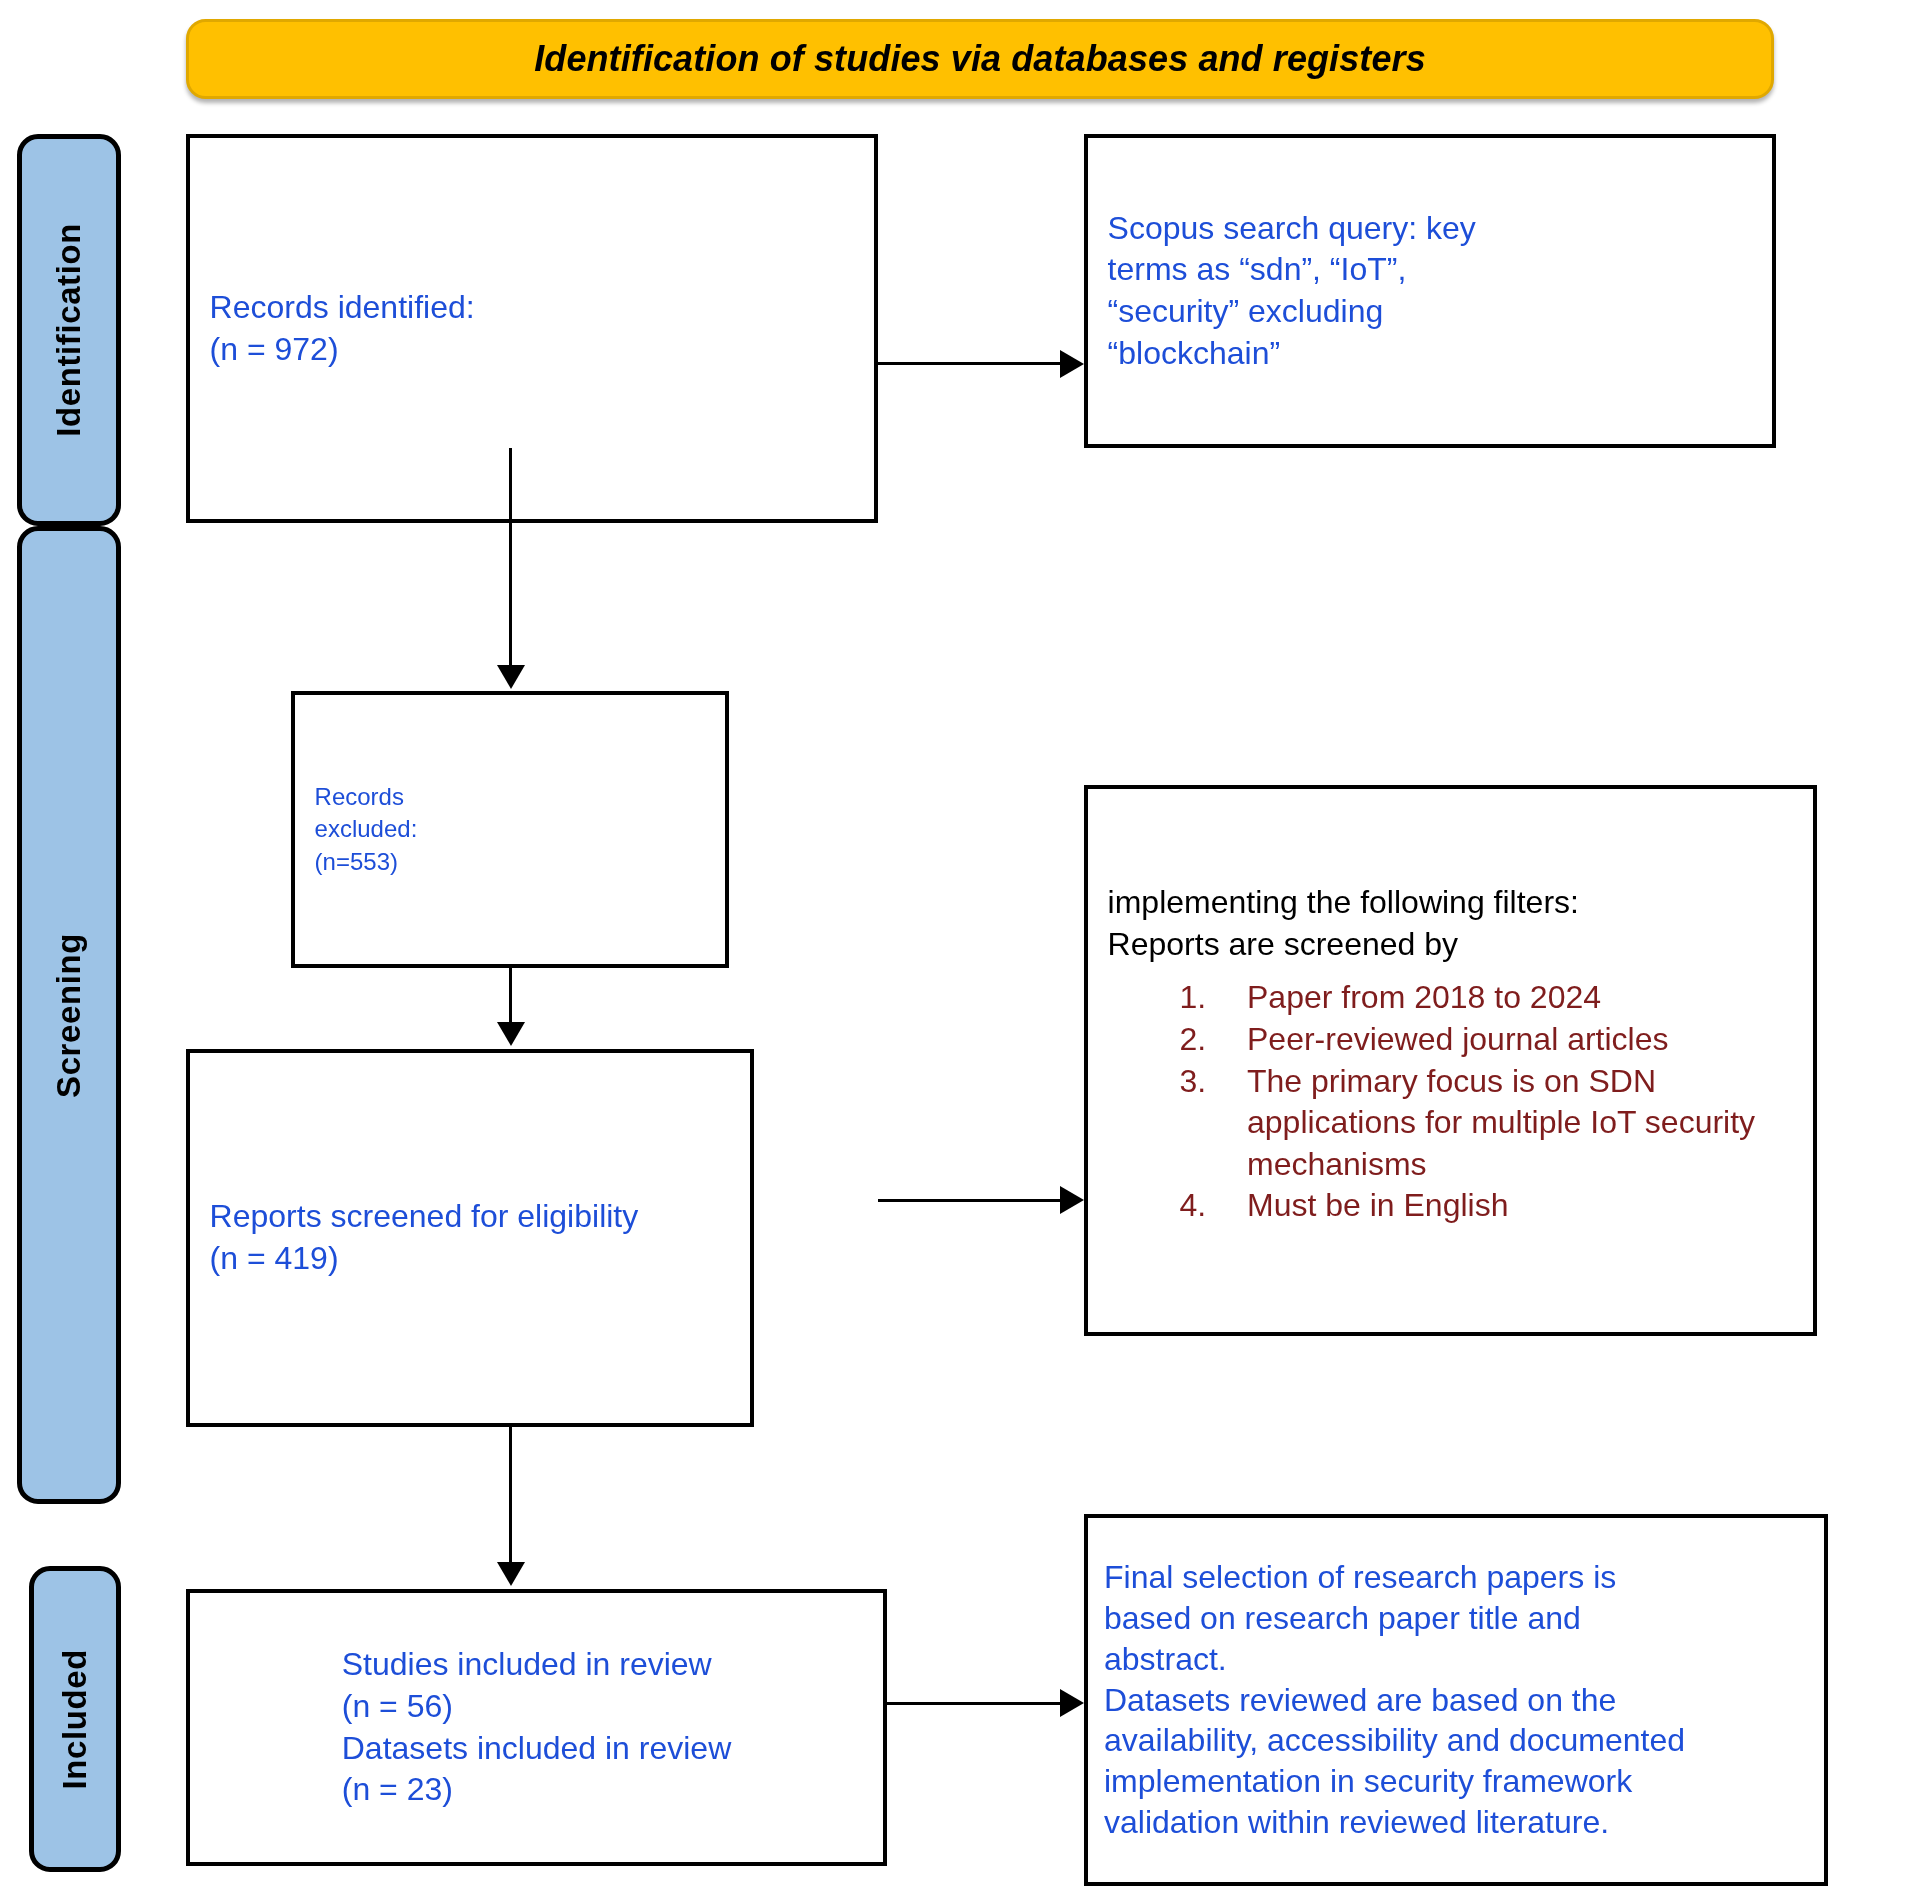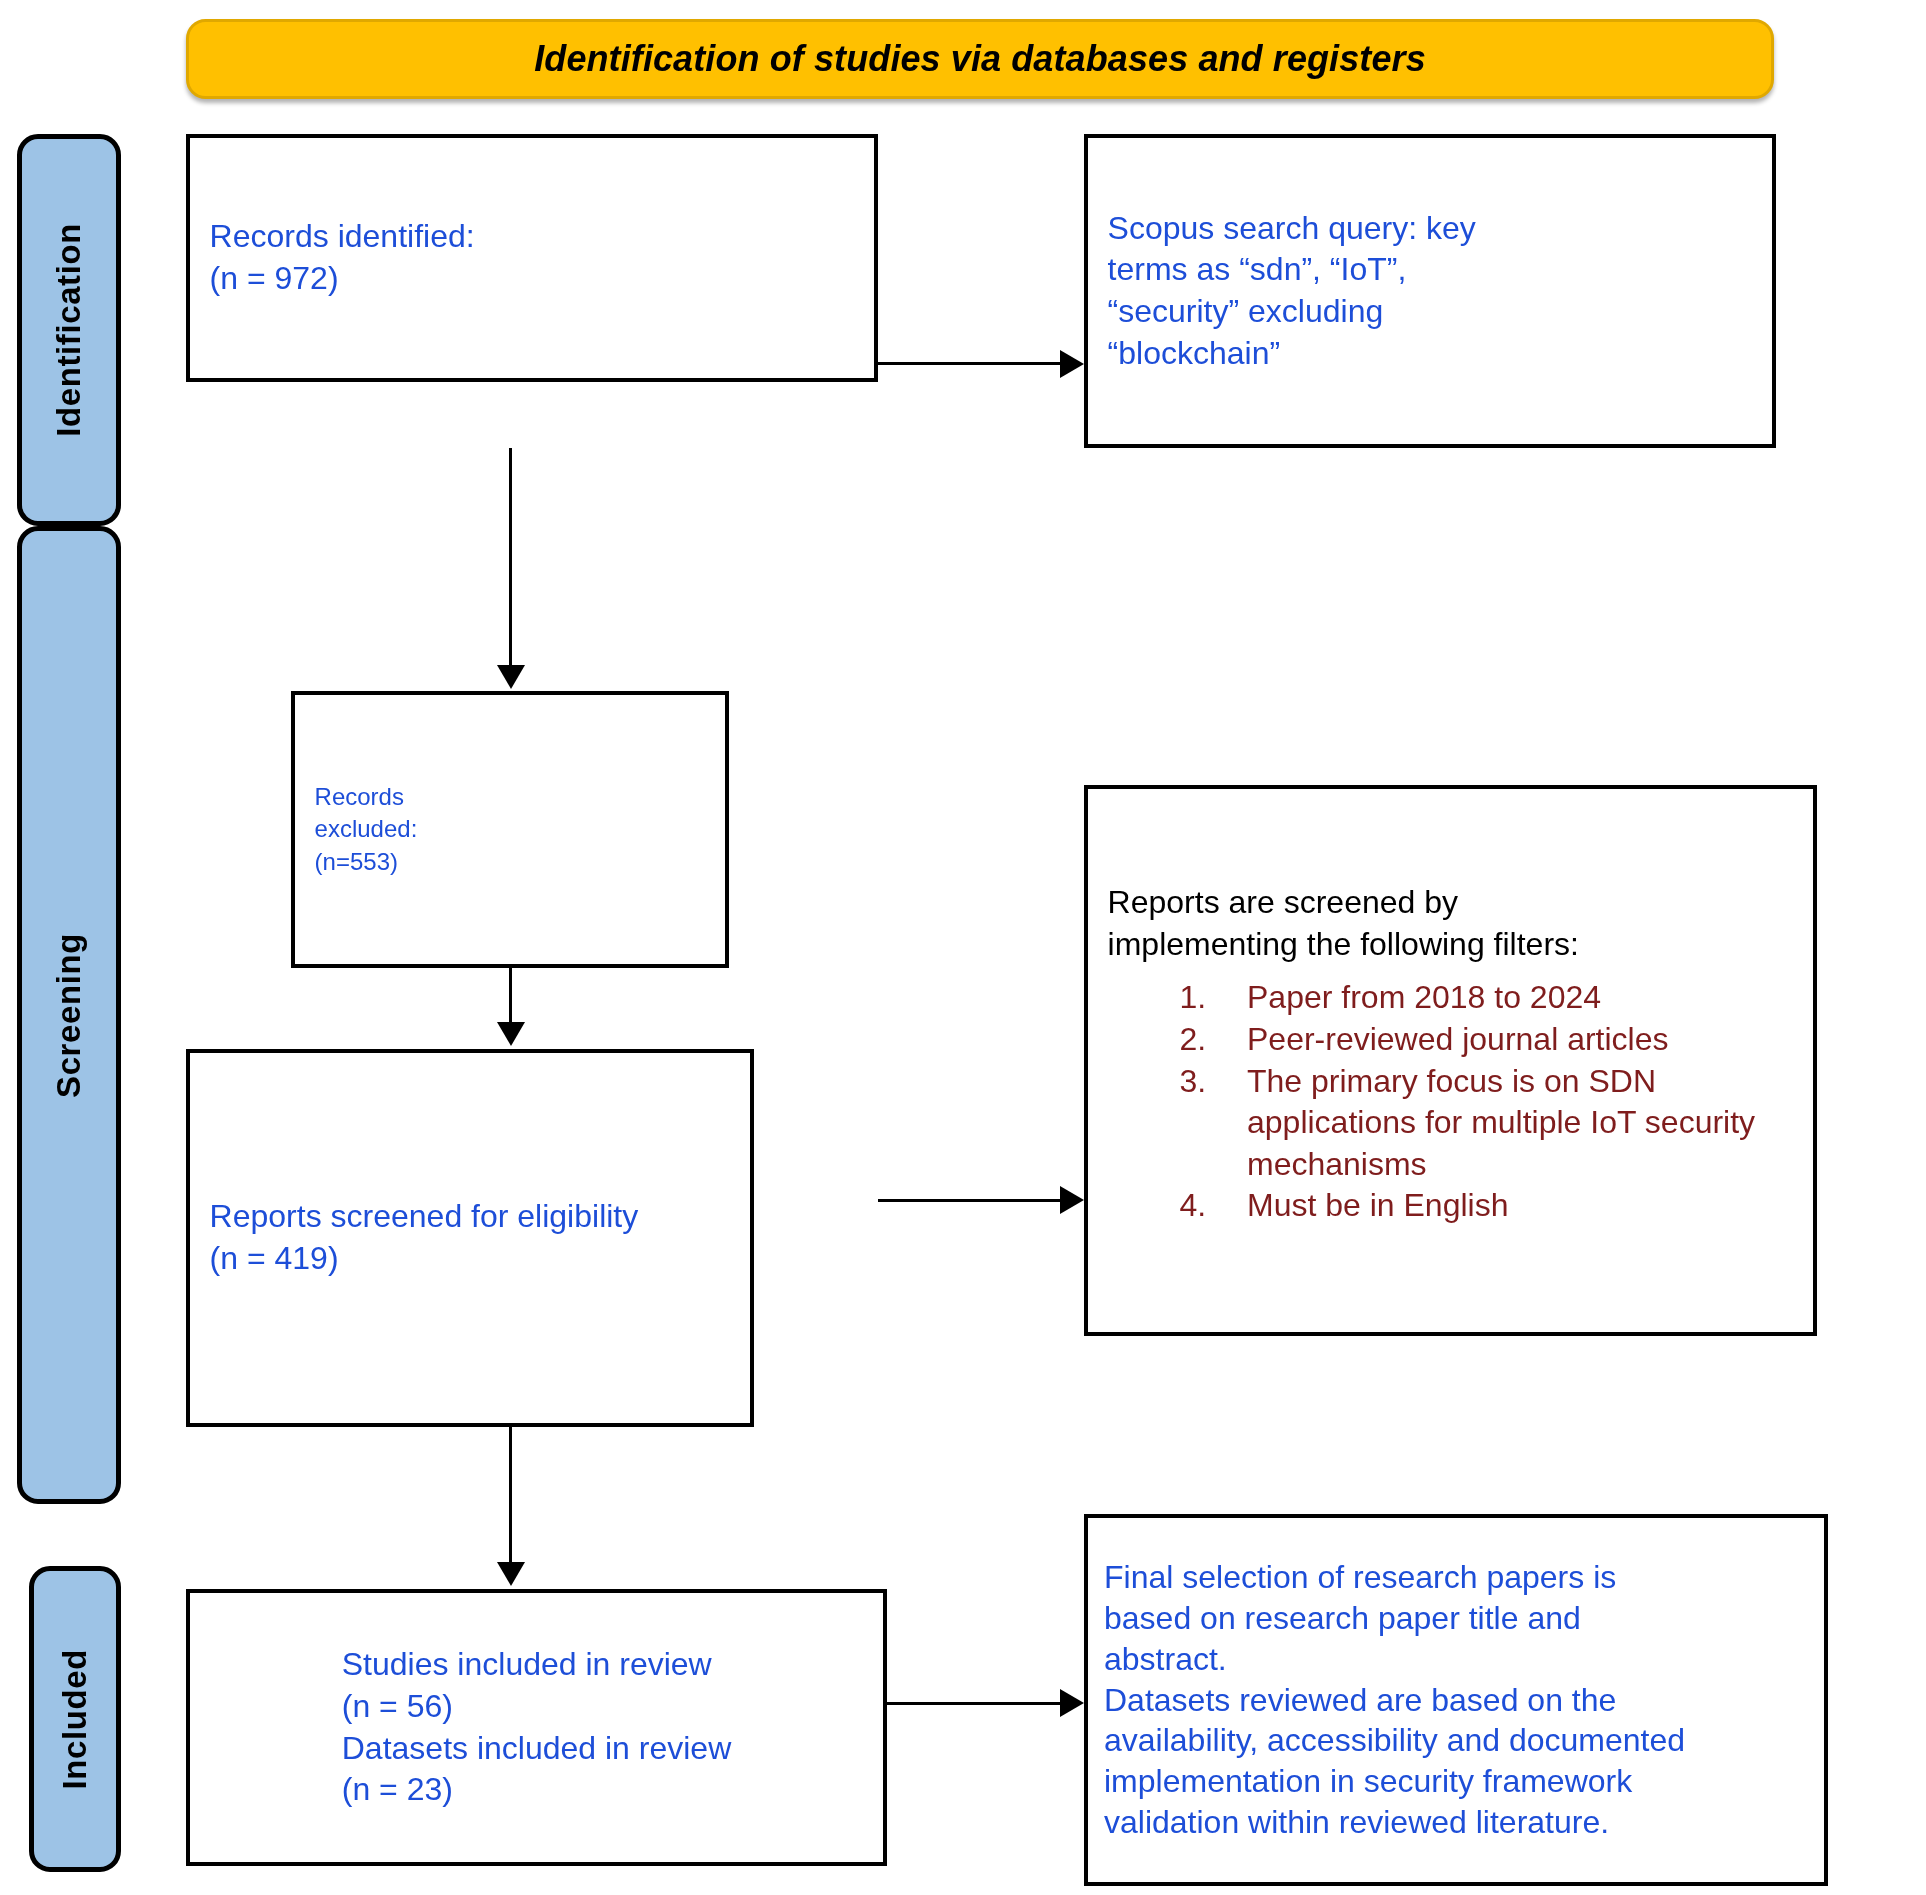--- a/index.html
+++ b/index.html
@@ -79,21 +79,21 @@
     justify-content: center;
   }
   .pbox-inner {
     padding: 0 19.6px;
     font-size: 32px;
     line-height: 1.30;
     color: #1d4ed8;
   }
   .pbox-inner .ln { display: block; }
 
-  #box-records-identified { left: 186px; top: 134px; width: 692px; height: 248px; }
+  #box-records-identified { left: 186px; top: 134px; width: 692px; height: 389px; }
   #box-scopus-query       { left: 1084px; top: 134px; width: 692px; height: 314px; }
   #box-records-excluded   { left: 291px; top: 691px; width: 438px; height: 277px; }
   #box-reports-screened   { left: 186px; top: 1049px; width: 568px; height: 378px; }
   #box-filters            { left: 1084px; top: 785px; width: 733px; height: 551px; }
   #box-studies-included   { left: 186px; top: 1589px; width: 701px; height: 277px; align-items: center; }
   #box-final-selection    { left: 1084px; top: 1514px; width: 744px; height: 372px; }
 
   
   #box-records-excluded .pbox-inner {
     font-size: 24px;
@@ -194,22 +194,22 @@
 
   <div class="pbox" id="box-reports-screened">
     <div class="pbox-inner">
       <span class="ln">Reports screened for eligibility</span>
       <span class="ln">(n = 419)</span>
     </div>
   </div>
 
   <div class="pbox" id="box-filters">
     <div class="filters-intro">
+      <span class="ln">implementing the following filters:</span>
       <span class="ln">Reports are screened by</span>
-      <span class="ln">implementing the following filters:</span>
     </div>
     <ol class="filters-list">
       <li>Paper from 2018 to 2024</li>
       <li>Peer-reviewed journal articles</li>
       <li>The primary focus is on SDN applications for multiple IoT security mechanisms</li>
       <li>Must be in English</li>
     </ol>
   </div>
 
   <div class="pbox" id="box-studies-included">

